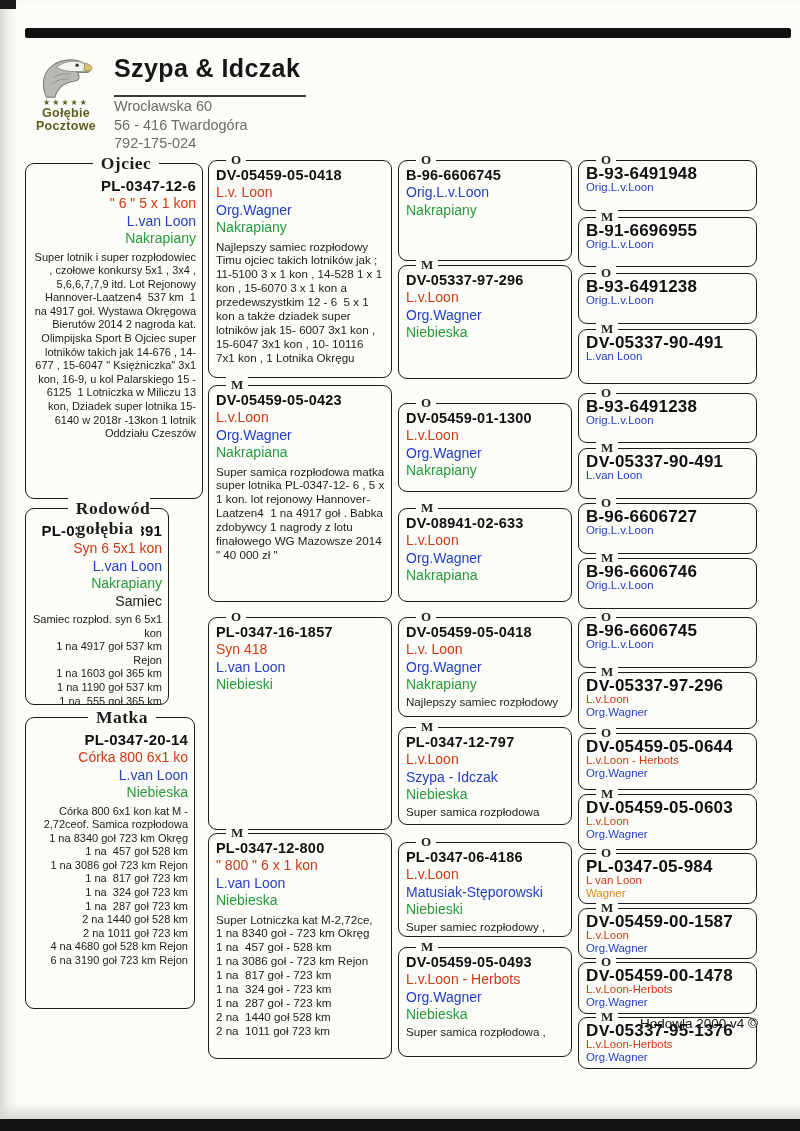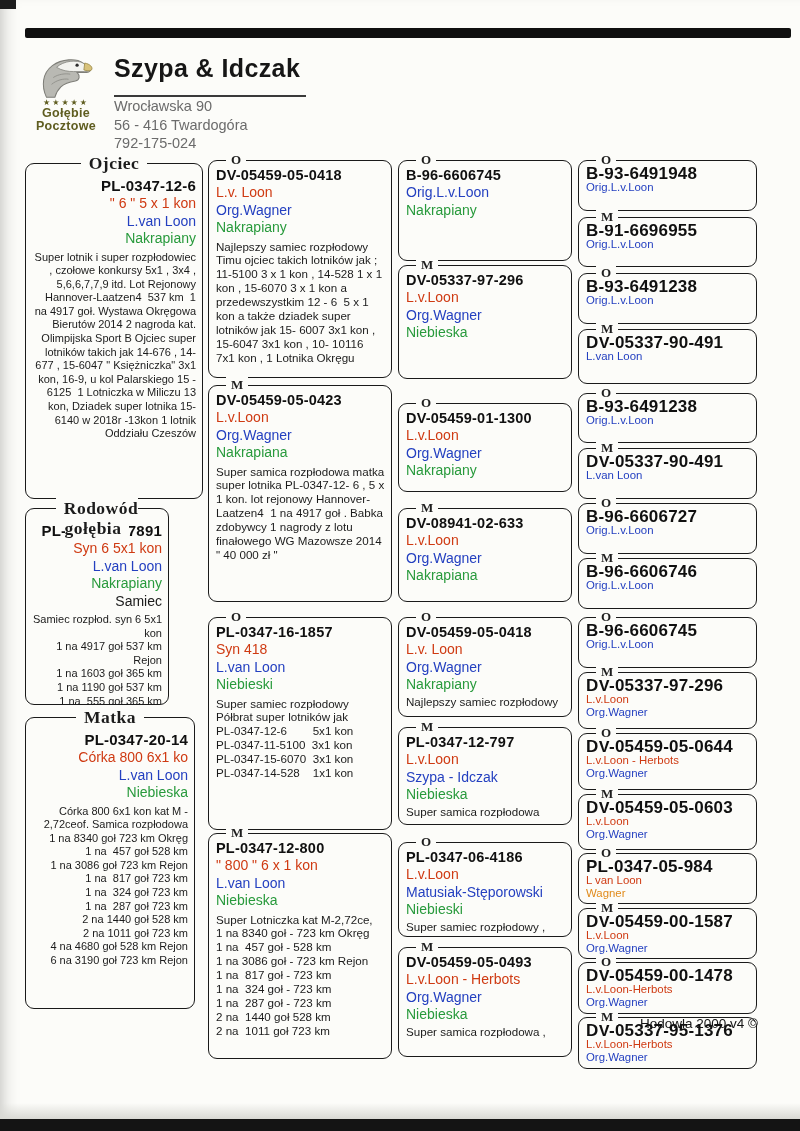--- a/index.html
+++ b/index.html
@@ -46,21 +46,21 @@
   .c-blue  { color:var(--c-blue,#2440c0); }
   .c-green { color:var(--c-green,#289a3c); }
   .c-orange{ color:var(--c-orange,#e08a1a); }
   .c-black { color:#1b1b1b; }
 
   .sex {
     position:absolute; top:-9px; left:17px; background:#fcfcf9; padding:0 5px;
     font-family:"Liberation Serif", serif; font-weight:bold; font-size:13px;
     color:#1d1d1d; line-height:16px;
   }
-  .gtitle { position:absolute; top:-11px; left:0; width:100%; text-align:center; }
+  .gtitle { position:absolute; top:-11px; left:12px; width:100%; text-align:center; }
   .gtitle .ttext {
     background:#fcfcf9; padding:0 8px; font-family:"Liberation Serif", serif;
     font-weight:bold; font-size:17.5px; color:#1c1c1c; letter-spacing:.5px; line-height:20px;
   }
 
   .footer { position:absolute; top:1016px; right:42px; font-size:13.5px; color:#141414; }
 </style>
 </head>
 <body>
 
@@ -76,21 +76,21 @@
         <path d="M57 13 C63 14 67 18 65 21 C63 23 59 22 56 21 Z" fill="#d8c27a" stroke="#9b8b4c" stroke-width="1"></path>
         <circle cx="48" cy="15.5" r="1.9" fill="#2b2b2b"></circle>
         <path d="M20 30 C26 26 34 25 40 26 M18 38 C24 33 32 31 38 32" fill="none" stroke="#8e8e88" stroke-width="1"></path>
       </svg>
       <div class="stars">★★★★★</div>
       <div class="logoline">Gołębie</div>
       <div class="logoline">Pocztowe</div>
     </div>
     <div class="hinfo">
       <h1 class="title">Szypa &amp; Idczak</h1>
-      <div class="addr">Wrocławska 90</div>
+      <div class="addr">Wrocławska 60</div>
       <div class="addr">56 - 416  Twardogóra</div>
       <div class="addr">792-175-024</div>
     </div>
   </header>
 
   <main id="pedigree">
       <div class="pbox gen1" style="left: 25px; top: 163px; width: 178px; height: 336px;">
         <div class="gtitle"><span class="ttext">Ojciec</span></div>
         <div class="pbody">
           <div class="ring">PL-0347-12-6</div>
@@ -155,26 +155,20 @@
           <div class="notes">Super samica rozpłodowa matka super lotnika PL-0347-12- 6 , 5 x 1 kon. lot rejonowy Hannover-Laatzen4  1 na 4917 goł . Babka zdobywcy 1 nagrody z lotu finałowego WG Mazowsze 2014  " 40 000 zł "</div>
         </div>
       </div>
       <div class="pbox gen2" style="left: 208px; top: 617px; width: 184px; height: 213px;">
         <span class="sex">O</span>
         <div class="pbody">
           <div class="ring">PL-0347-16-1857</div>
           <div class="bline c-red">Syn 418</div>
           <div class="bline c-blue">L.van Loon</div>
           <div class="bline c-green">Niebieski</div>
-          <div class="notes">Super samiec rozpłodowy
-Półbrat super lotników jak
-PL-0347-12-6        5x1 kon
-PL-0347-11-5100  3x1 kon
-PL-0347-15-6070  3x1 kon
-PL-0347-14-528    1x1 kon</div>
         </div>
       </div>
       <div class="pbox gen2" style="left: 208px; top: 833px; width: 184px; height: 226px;">
         <span class="sex">M</span>
         <div class="pbody">
           <div class="ring">PL-0347-12-800</div>
           <div class="bline c-red">" 800 "  6 x 1 kon</div>
           <div class="bline c-blue">L.van Loon</div>
           <div class="bline c-green">Niebieska</div>
           <div class="notes">Super Lotniczka kat M-2,72ce,

